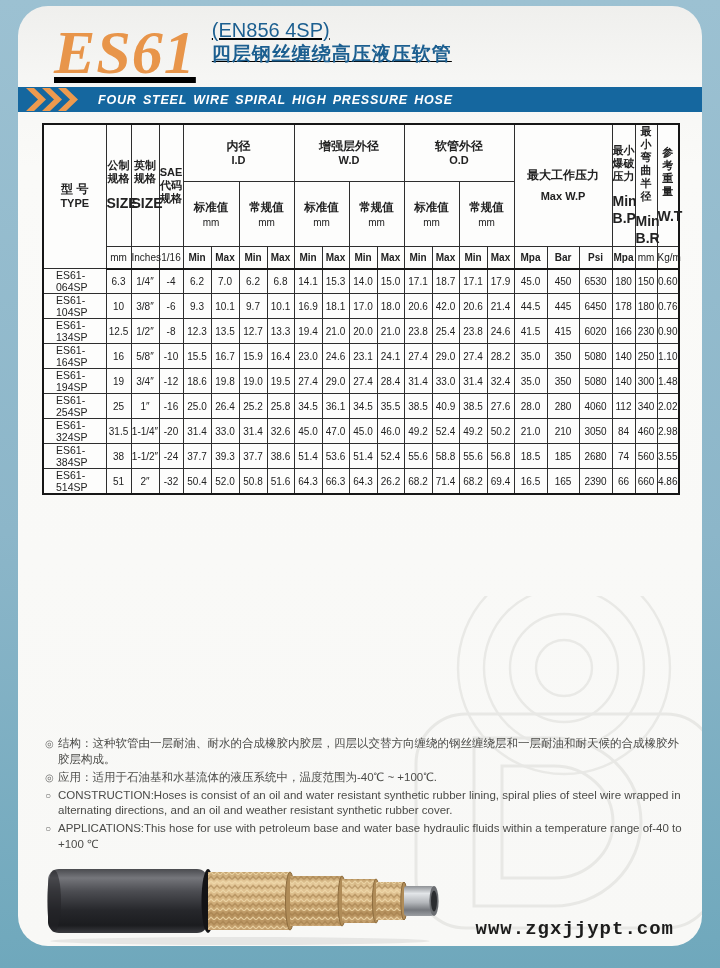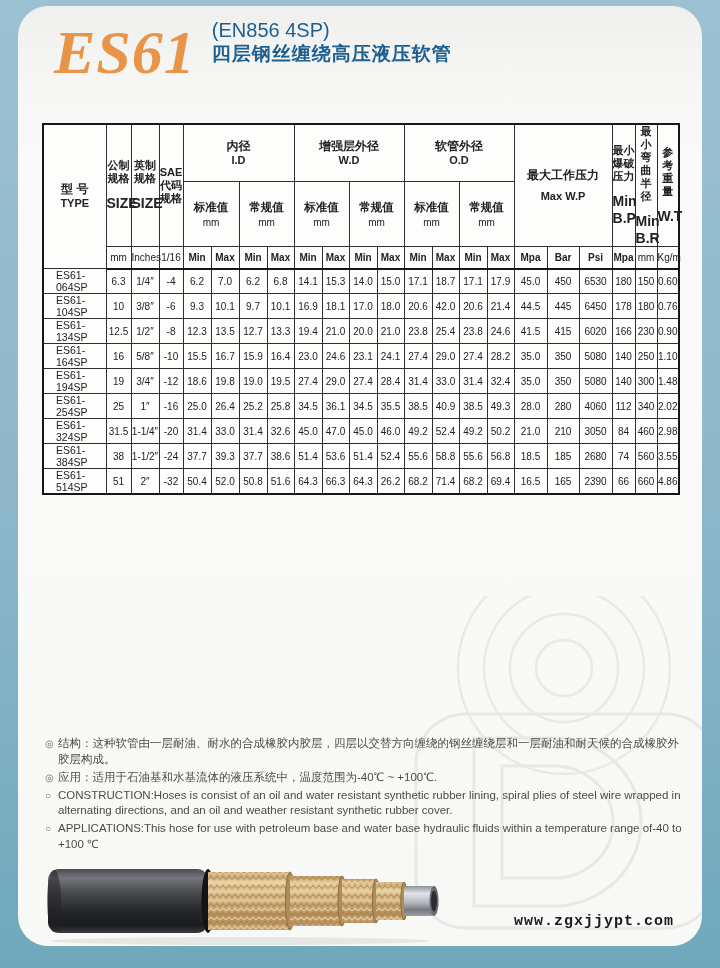--- a/index.html
+++ b/index.html
@@ -9,21 +9,21 @@
     font-family:"Liberation Sans",sans-serif;
   }
   .content{
     position:absolute;left:18px;top:6px;width:684px;height:940px;
     background:linear-gradient(180deg,#efefed 0px,#f6f6f4 70px,#fafaf8 160px,#f8f8f6 100%);
     border-radius:30px;overflow:hidden;
   }
   
   .watermark{position:absolute;right:-14px;bottom:14px;z-index:0;}
   
-  .prod-header{position:absolute;left:36px;top:12px;z-index:2;display:flex;align-items:flex-end;}
+  .prod-header{position:absolute;left:36px;top:12px;z-index:2;display:flex;align-items:flex-end;text-decoration:underline;}
   .model{
     font-family:"Liberation Serif",serif;font-weight:bold;font-style:italic;
     font-size:62px;line-height:1;color:#e8954a;letter-spacing:1px;
   }
   .title-right{margin-left:16px;margin-bottom:16px;color:#1c5f90;}
   .std-line{font-size:20px;font-weight:500;line-height:1.2;}
   .sub-line{font-size:19px;font-weight:bold;line-height:1.3;letter-spacing:1px;}
   
   .banner{
     position:absolute;left:0;top:81px;width:100%;height:25px;z-index:2;
@@ -58,22 +58,22 @@
   .spec-table td.type{text-align:left;padding-left:12px;font-size:10.5px;}
   
   .note{position:absolute;left:27px;top:450px;z-index:2;font-size:11px;color:#4b4b49;letter-spacing:0.5px;}
   .desc{position:absolute;left:27px;top:730px;width:640px;z-index:2;}
   .bullet{display:flex;margin-bottom:2px;font-size:11.5px;color:#4b4b48;line-height:1.38;}
   .marker{flex:0 0 13px;font-size:10px;padding-top:1px;color:#6b6b69;}
   .btext{flex:1;}
   
   .hose{position:absolute;left:22px;top:860px;z-index:2;}
   .site-url{
-    position:absolute;right:28px;bottom:16px;z-index:2;
-    font-family:"Liberation Mono",monospace;font-weight:bold;font-size:15px;
+    position:absolute;right:28px;bottom:6px;z-index:2;
+    font-family:"Liberation Mono",monospace;font-weight:bold;font-size:19px;
     letter-spacing:1px;color:#1c1c1c;text-decoration:none;
   }
 </style>
 </head>
 <body data-name="page">
 
 <div class="content" data-name="content-panel">
 
   <svg class="watermark" data-name="watermark-logo" width="320" height="336" viewBox="0 0 320 336">
     <g fill="none" stroke="#e9e9e6" stroke-width="2.4">
@@ -90,20 +90,30 @@
   </svg>
 
   <div class="prod-header" data-name="product-header">
     <div class="model" data-name="model-title">ES61</div>
     <div class="title-right" data-name="title-right">
       <div class="std-line" data-name="standard-label">(EN856 4SP)</div>
       <div class="sub-line" data-name="subtitle-zh">四层钢丝缠绕高压液压软管</div>
     </div>
   </div>
 
+  <div class="banner" data-name="banner">
+    <svg class="chevrons" data-name="chevrons-icon" width="62" height="25" viewBox="0 0 62 25">
+      <g fill="#ee9a4e">
+        <path d="M2,1 L14,12.5 L2,24 L10,24 L22,12.5 L10,1 Z"></path>
+        <path d="M18,1 L30,12.5 L18,24 L26,24 L38,12.5 L26,1 Z"></path>
+        <path d="M34,1 L46,12.5 L34,24 L42,24 L54,12.5 L42,1 Z"></path>
+      </g>
+    </svg>
+    <div class="banner-text" data-name="banner-title">FOUR STEEL WIRE SPIRAL HIGH PRESSURE HOSE</div>
+  </div>
 
   <table class="spec-table" data-name="spec-table">
     <colgroup>
       <col style="width:63px">
         <col style="width:25px">
         <col style="width:28px">
         <col style="width:24px">
       <col style="width:28px">
         <col style="width:28px">
         <col style="width:28px">
@@ -349,21 +359,21 @@
           <td data-name="spec-cell">26.4</td>
           <td data-name="spec-cell">25.2</td>
           <td data-name="spec-cell">25.8</td>
           <td data-name="spec-cell">34.5</td>
           <td data-name="spec-cell">36.1</td>
           <td data-name="spec-cell">34.5</td>
           <td data-name="spec-cell">35.5</td>
           <td data-name="spec-cell">38.5</td>
           <td data-name="spec-cell">40.9</td>
           <td data-name="spec-cell">38.5</td>
-          <td data-name="spec-cell">49.3</td>
+          <td data-name="spec-cell">27.6</td>
           <td data-name="spec-cell">28.0</td>
           <td data-name="spec-cell">280</td>
           <td data-name="spec-cell">4060</td>
           <td data-name="spec-cell">112</td>
           <td data-name="spec-cell">340</td>
           <td data-name="spec-cell">2.02</td>
         </tr>
         <tr class="data" data-name="spec-row">
           <td class="type" data-name="spec-type-cell">ES61-324SP</td>
           <td data-name="spec-cell">31.5</td>

